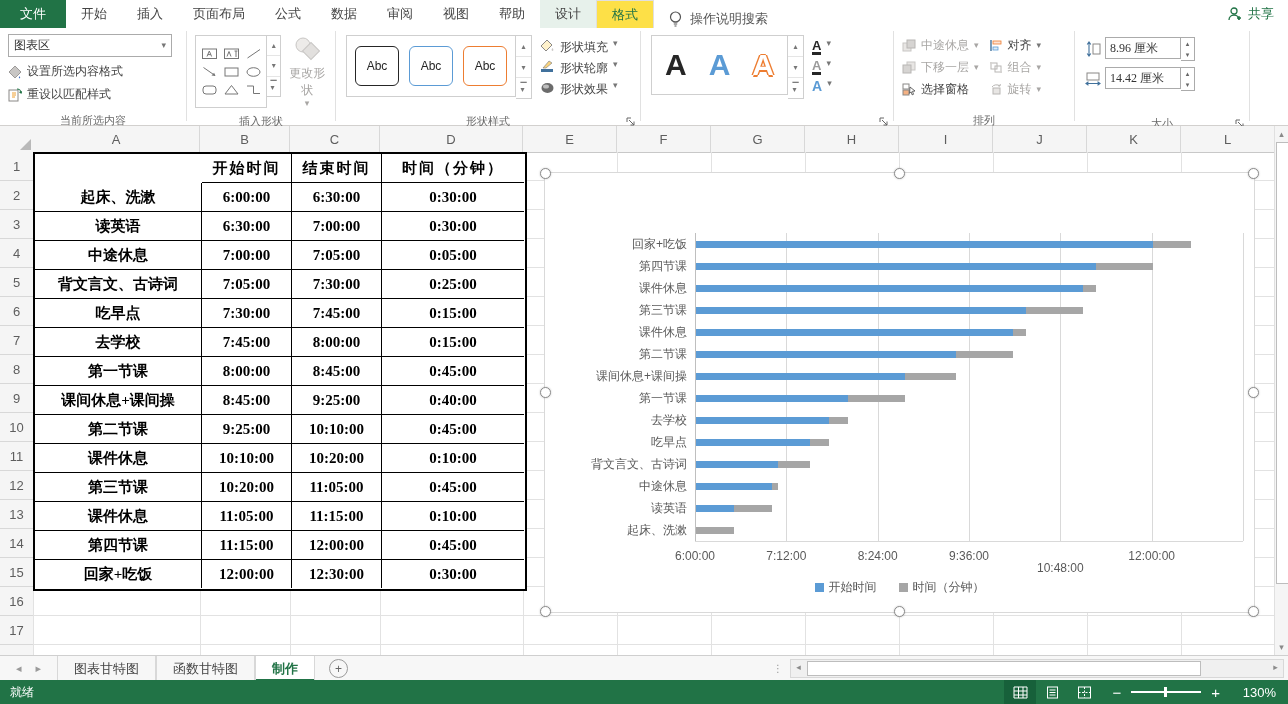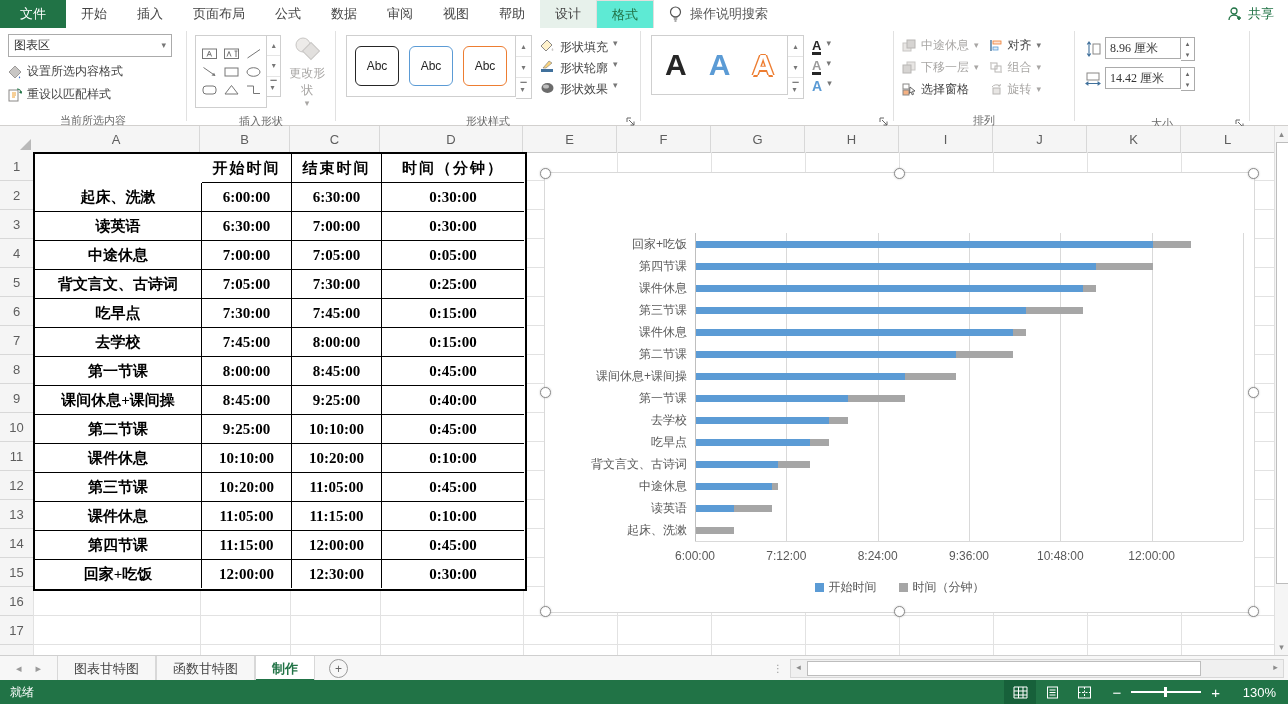--- a/index.html
+++ b/index.html
@@ -4,22 +4,22 @@
 <style>
   html,body{margin:0;padding:0;background:#888;}
   .screen{position:relative;width:1288px;height:704px;background:#fff;overflow:hidden;
           font-family:"Liberation Sans","DejaVu Sans",sans-serif;color:#444;
           -webkit-font-smoothing:antialiased;}
   
   .tabrow{position:absolute;left:0;top:0;width:1288px;height:28px;background:#fff;display:flex;align-items:stretch;}
   .tab{display:flex;align-items:center;padding:0 15px;font-size:13px;color:#444;cursor:default;}
   .tab.file{background:#217346;color:#fff;padding:0 20px;}
   .tab.contextual{background:#E7F1EB;}
-  .tab.active{background:#5eead4;color:#217346;border:1px solid #E1DFDD;border-bottom:none;}
-  .tellme{display:flex;align-items:center;gap:7px;margin-left:14px;font-size:13px;color:#555;}
+  .tab.active{background:#fde047;color:#217346;border:1px solid #E1DFDD;border-bottom:none;}
+  .tellme{display:flex;align-items:flex-end;gap:7px;margin-left:14px;font-size:13px;color:#555;}
   .share{margin-left:auto;display:flex;align-items:center;gap:5px;color:#217346;font-size:13px;padding-right:14px;}
   
   .ribbon{position:absolute;left:0;top:28px;width:1288px;height:97px;background:#fff;border-bottom:1px solid #D2D0CE;display:flex;}
   .rgroup{position:relative;height:96px;flex:0 0 auto;}
   .rgroup .glabel{position:absolute;bottom:2px;left:0;right:0;text-align:center;font-size:11px;color:#696969;}
   .gdiv{flex:0 0 1px;background:#E1E1E1;height:90px;margin-top:3px;}
   .launcher{position:absolute;right:3px;bottom:3px;width:11px;height:11px;}
   .combo{display:flex;align-items:center;justify-content:space-between;width:152px;height:21px;border:1px solid #ABABAB;background:#fff;font-size:12px;padding:0 5px;color:#333;}
   .linkbtn{display:flex;align-items:center;gap:5px;font-size:12px;color:#444;margin-top:6px;}
   .caret{font-size:9px;color:#777;line-height:1;}
@@ -588,21 +588,21 @@
         <div class="cat" style="left: 0px; width: 142px; top: 82px; line-height: 22px;">第四节课</div>
         <div class="bar" style="left: 151px; top: 89.5px; width: 399.583px; background: rgb(91, 155, 213);"></div>
         <div class="bar" style="left: 550.583px; top: 89.5px; width: 57.0833px; background: rgb(166, 166, 166);"></div>
         <div class="cat" style="left: 0px; width: 142px; top: 60px; line-height: 22px;">回家+吃饭</div>
         <div class="bar" style="left: 151px; top: 67.5px; width: 456.667px; background: rgb(91, 155, 213);"></div>
         <div class="bar" style="left: 607.667px; top: 67.5px; width: 38.0556px; background: rgb(166, 166, 166);"></div>
         <div class="tick" style="left: 110px; top: 376px;">6:00:00</div>
         <div class="tick" style="left: 201.333px; top: 376px;">7:12:00</div>
         <div class="tick" style="left: 292.667px; top: 376px;">8:24:00</div>
         <div class="tick" style="left: 384px; top: 376px;">9:36:00</div>
-        <div class="tick" style="left: 475.333px; top: 376px;">10:48:00</div>
+        <div class="tick" style="left: 475.333px; top: 388px;">10:48:00</div>
         <div class="tick" style="left: 566.667px; top: 376px;">12:00:00</div>
         <div class="legend" style="top: 406px;">
           <div class="litem">
             <div class="lsq" style="background: rgb(91, 155, 213);"></div>
             <div>开始时间</div>
           </div>
           <div class="litem">
             <div class="lsq" style="background: rgb(166, 166, 166);"></div>
             <div>时间（分钟）</div>
           </div>

